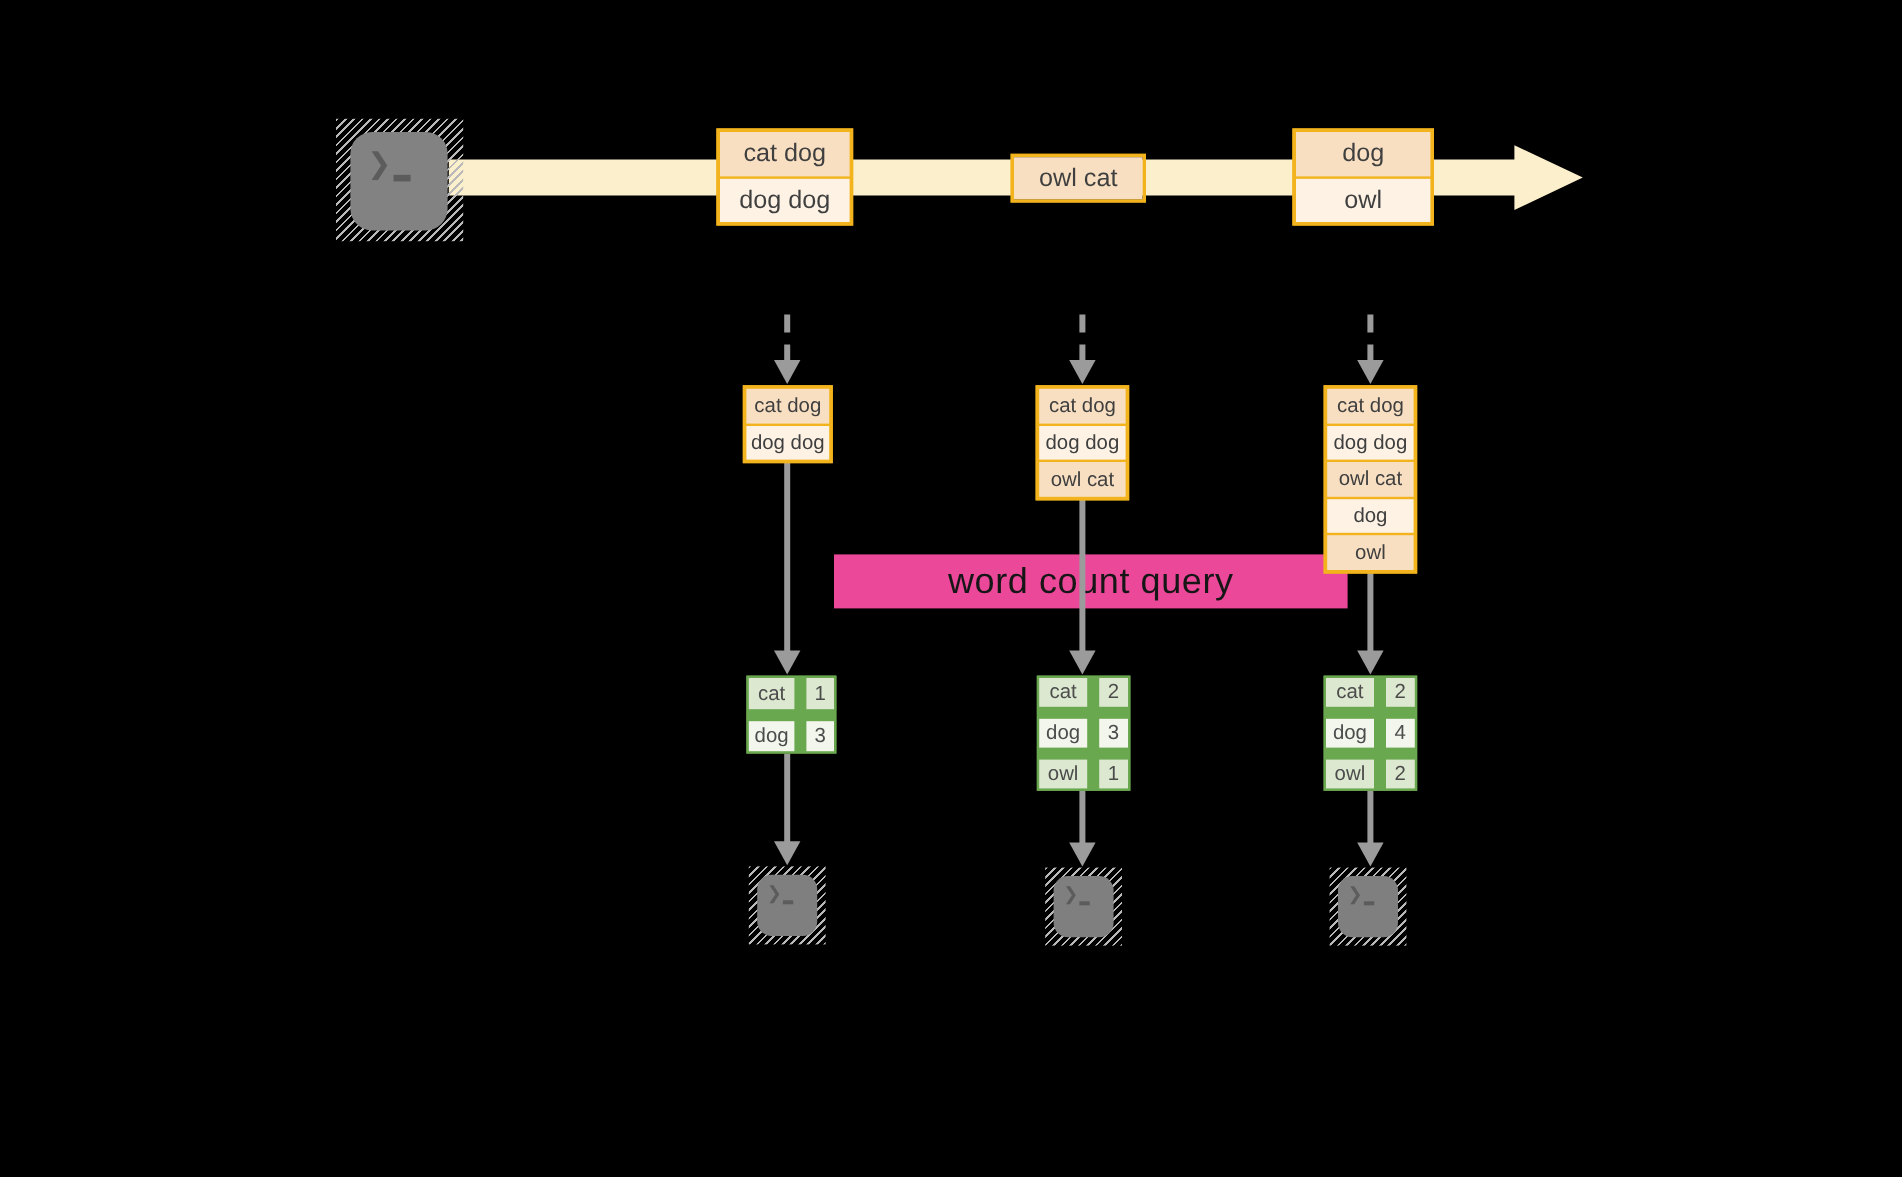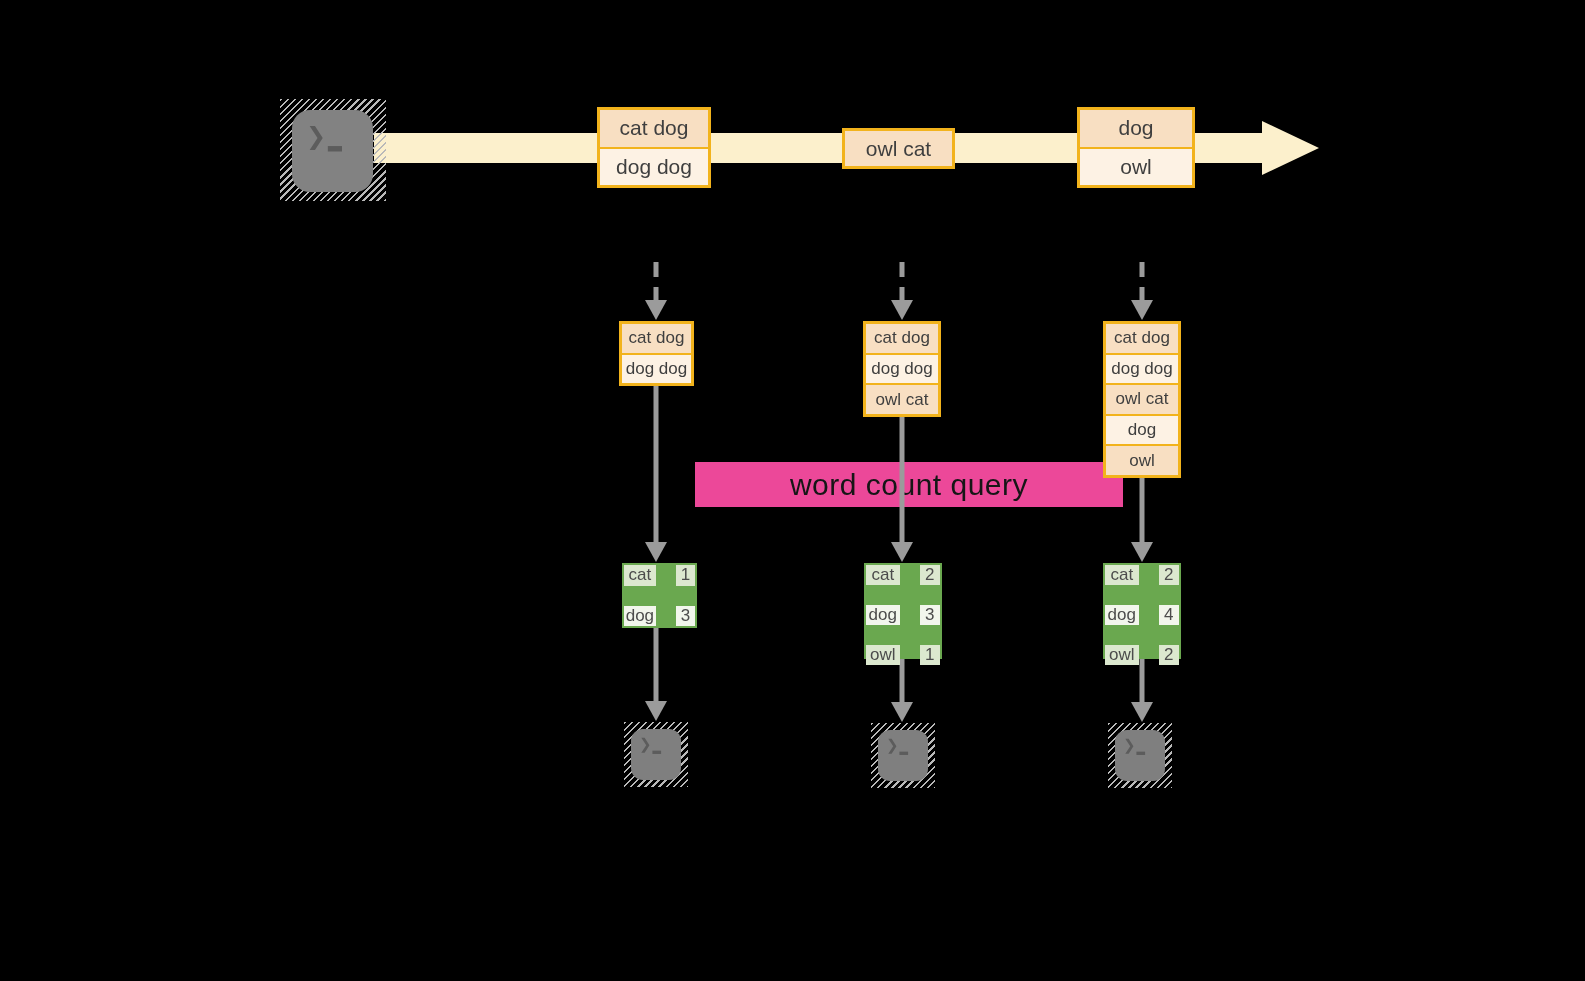--- a/index.html
+++ b/index.html
@@ -60,21 +60,21 @@
   .e2{left:842px;top:128px;width:113px;height:41px;}
   .e3{left:1077px;top:107px;width:118px;height:81px;}
 
   .s1{left:619px;top:321px;width:75px;height:65px;}
   .s2{left:863px;top:321px;width:78px;height:96px;}
   .s3{left:1103px;top:321px;width:78px;height:157px;}
 
   
   .counts{
     border:2.5px solid #6aa84f;background:#6aa84f;z-index:3;
-    display:grid;grid-template-columns:1.65fr 1fr;gap:20px;
+    display:grid;grid-template-columns:1.65fr 1fr;gap:10px;
   }
   .counts .cell{
     display:flex;align-items:center;justify-content:center;
     font-size:17px;color:#4c4c4c;
   }
   .counts .cell:nth-child(4n+1),.counts .cell:nth-child(4n+2){background:#dce8cf;}
   .counts .cell:nth-child(4n+3),.counts .cell:nth-child(4n){background:#f2f6ec;}
   .t1{left:622px;top:563px;width:75px;height:65px;}
   .t2{left:864px;top:563px;width:78px;height:96px;}
   .t3{left:1103px;top:563px;width:78px;height:96px;}

